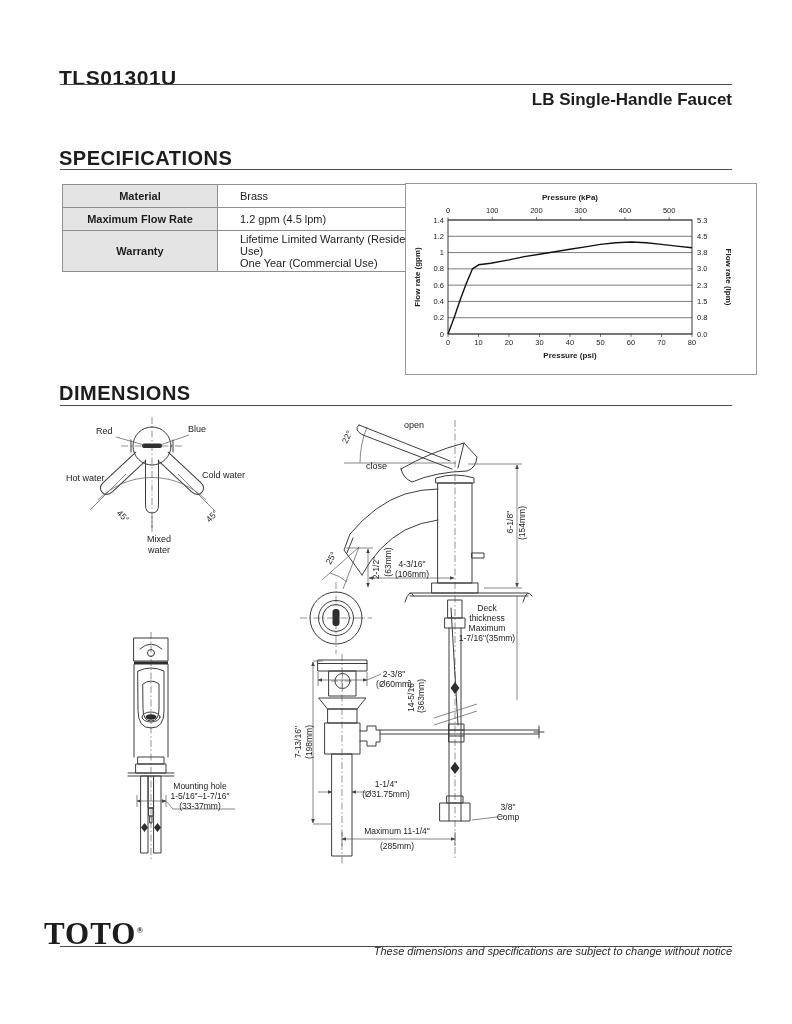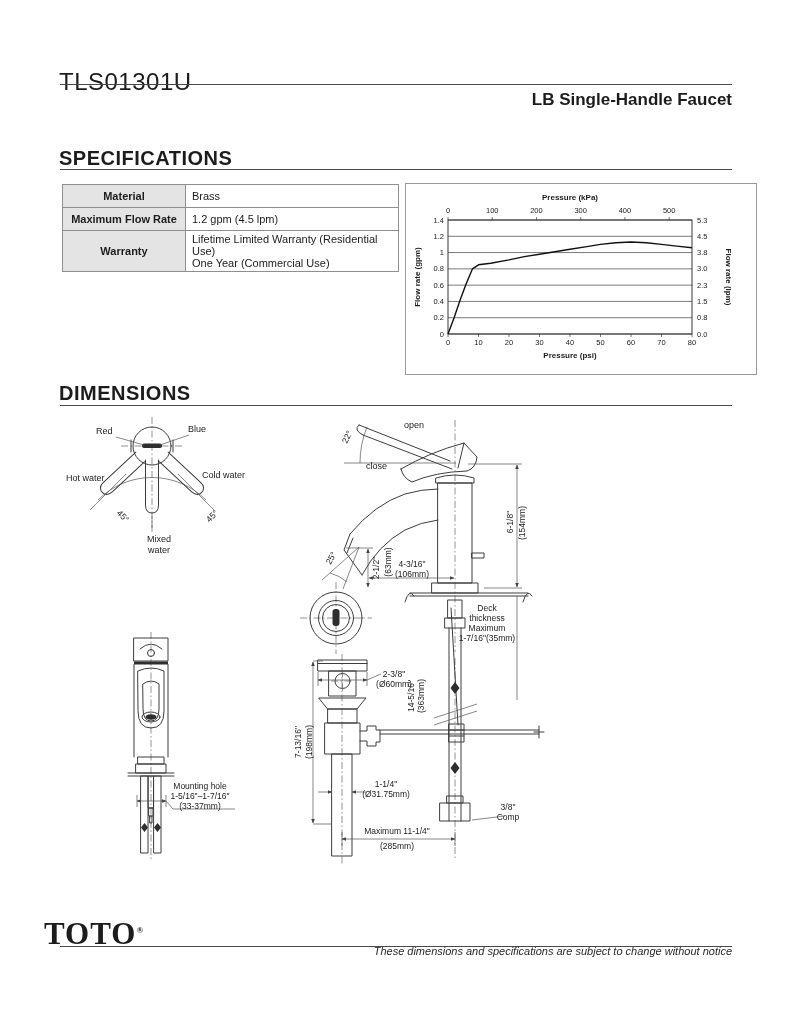--- a/index.html
+++ b/index.html
@@ -1,24 +1,24 @@
 <!DOCTYPE html>
 <html><head>
 <meta charset="utf-8">
 <style>
   html,body{margin:0;padding:0;background:#888;}
   .page{position:relative;width:792px;height:1024px;background:#fff;margin:0 auto;
         font-family:"Liberation Sans",sans-serif;color:#1c1c1c;overflow:hidden;}
   .rule{position:absolute;left:60px;width:672px;height:1px;background:#4a4a4a;}
-  .model{position:absolute;left:59px;top:52px;font-size:24px;font-weight:normal;letter-spacing:.5px;}
+  .model{position:absolute;left:59px;top:52px;font-size:21px;font-weight:bold;letter-spacing:.5px;}
   .product{position:absolute;left:60px;top:90px;width:672px;text-align:right;font-size:17px;font-weight:bold;}
   .sec-h{position:absolute;left:59px;font-size:20px;font-weight:bold;letter-spacing:.5px;}
   
   table.spec{position:absolute;left:62px;top:184px;border-collapse:collapse;font-size:11px;}
-  table.spec td{border:1px solid #8f8f8f;padding:2px 6px;vertical-align:middle;margin-left:12px;}
+  table.spec td{border:1px solid #8f8f8f;padding:2px 22px;vertical-align:middle;margin-left:12px;}
   td.k{background:#e4e4e4;font-weight:bold;text-align:center;width:110px;}
   td.v{width:200px;}
   tr.r1 td{height:18px}  tr.r2 td{height:18px}  tr.r3 td{height:32px}
   
   .chart-panel{position:absolute;left:405px;top:183px;width:350px;height:190px;border:1px solid #9a9a9a;background:#fff;}
   svg text{font-family:"Liberation Sans",sans-serif;fill:#1c1c1c;}
   
   .diagram{position:absolute;left:60px;top:412px;width:525px;height:465px;}
   .ol{fill:none;stroke:#3d3d3d;stroke-width:1;stroke-linejoin:round;stroke-linecap:round;}
   .dim{fill:none;stroke:#555;stroke-width:.7;}

